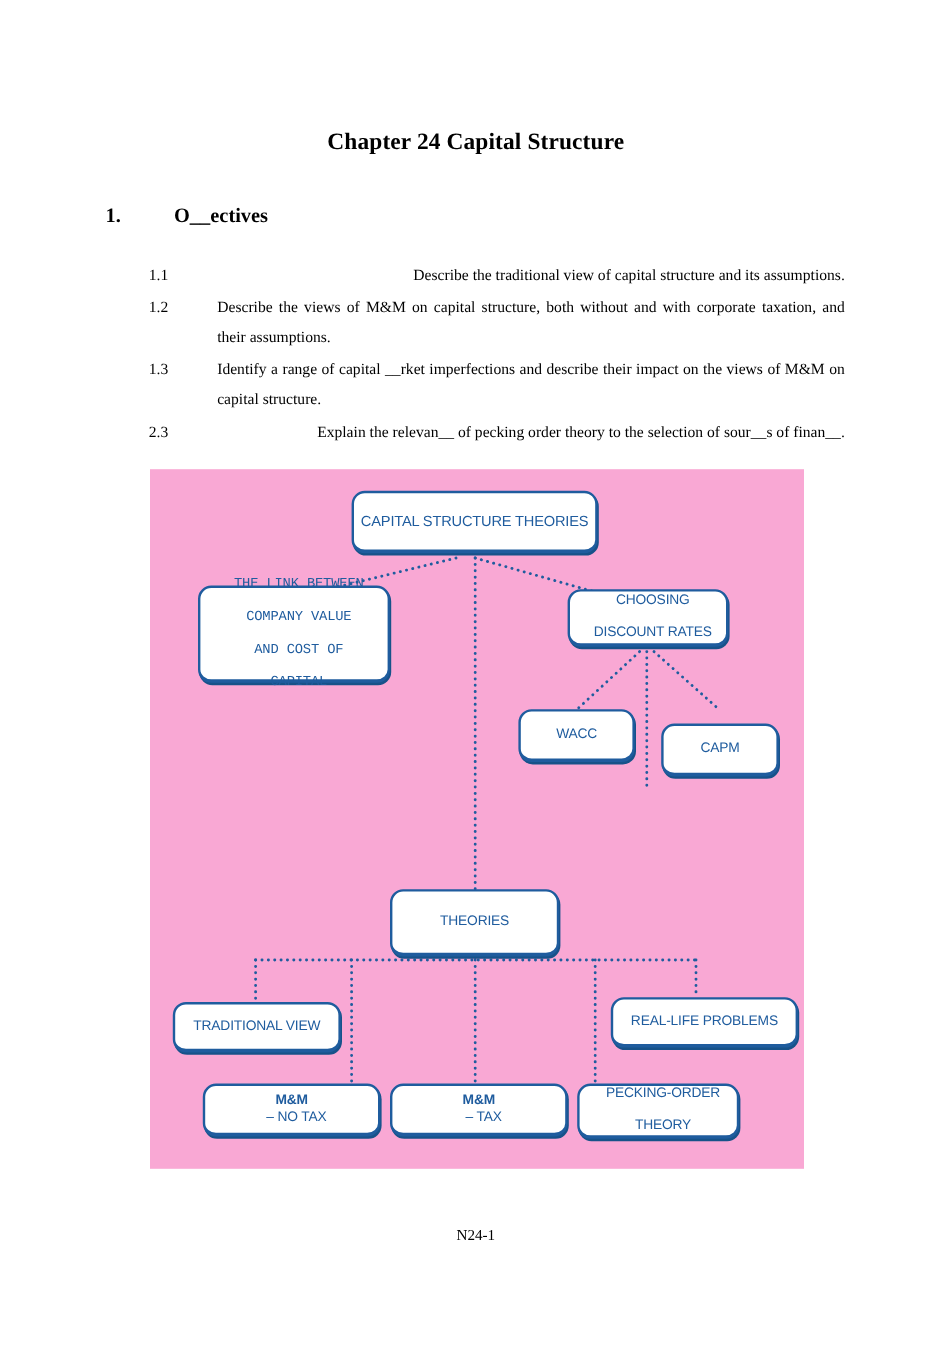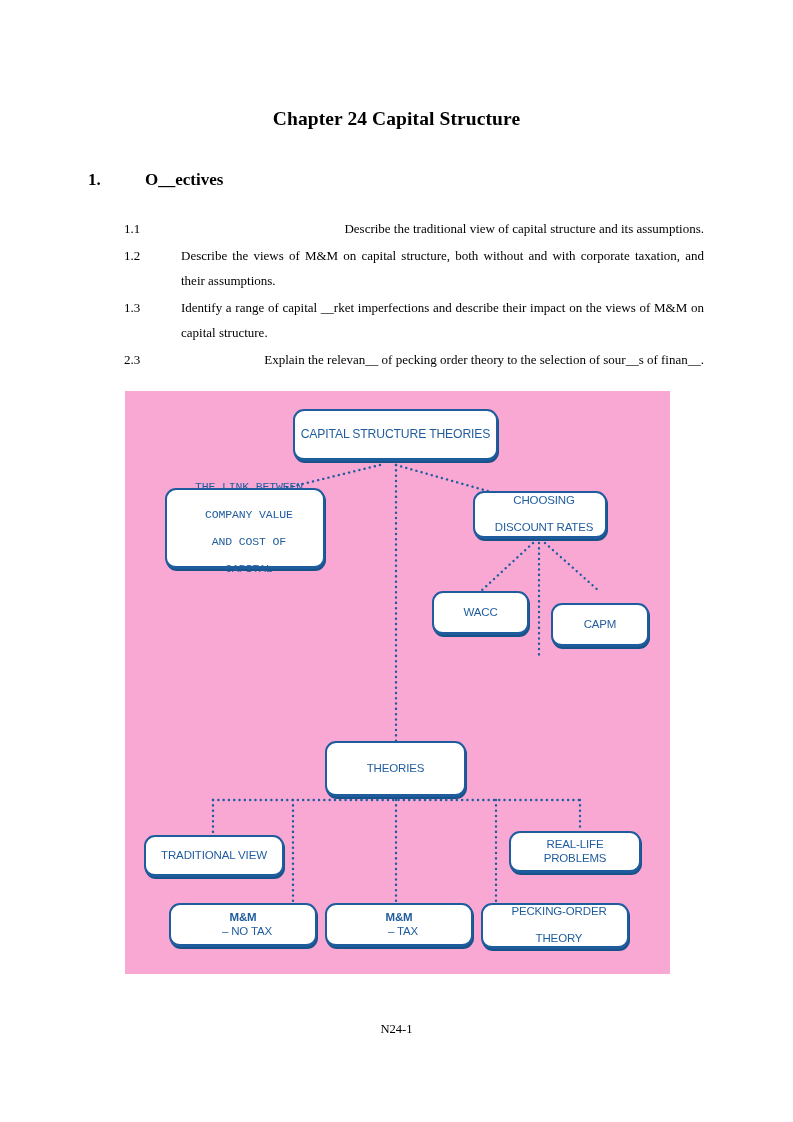--- a/index.html
+++ b/index.html
@@ -114,24 +114,24 @@
 
   
   #n-root        { left: 168px; top: 18px;  width: 205px; height: 52px; font-size: 12.2px; }
   #n-link        { left: 40px;  top: 97px;  width: 160px; height: 81px; font-family: Liberation Mono, monospace; }
   #n-choosing    { left: 348px; top: 100px; width: 134px; height: 48px; }
   #n-wacc        { left: 307px; top: 200px; width: 97px;  height: 44px; }
   #n-capm        { left: 426px; top: 200px; width: 98px;  height: 44px; margin-top: 12px; }
   #n-usecapm     { left: 345px; top: 265px; width: 138px; height: 57px; }
   #n-theories    { left: 200px; top: 350px; width: 141px; height: 56px; }
   #n-traditional { left: 19px;  top: 444px; width: 140px; height: 42px; }
-  #n-reallife    { left: 384px; top: 440px; width: 132px; height: 42px; }
+  #n-reallife    { left: 384px; top: 440px; width: 156px; height: 42px; }
   #n-mmnotax     { left: 44px;  top: 512px; width: 148px; height: 44px; }
   #n-mmtax       { left: 200px; top: 512px; width: 148px; height: 44px; }
-  #n-pecking     { left: 356px; top: 512px; width: 148px; height: 46px; }
+  #n-pecking     { left: 356px; top: 512px; width: 135px; height: 46px; }
 
   .connector-layer {
     position: absolute;
     left: 0; top: 0;
     width: 545px;
     height: 583px;
     z-index: 1;
   }
 </style>
 </head>

